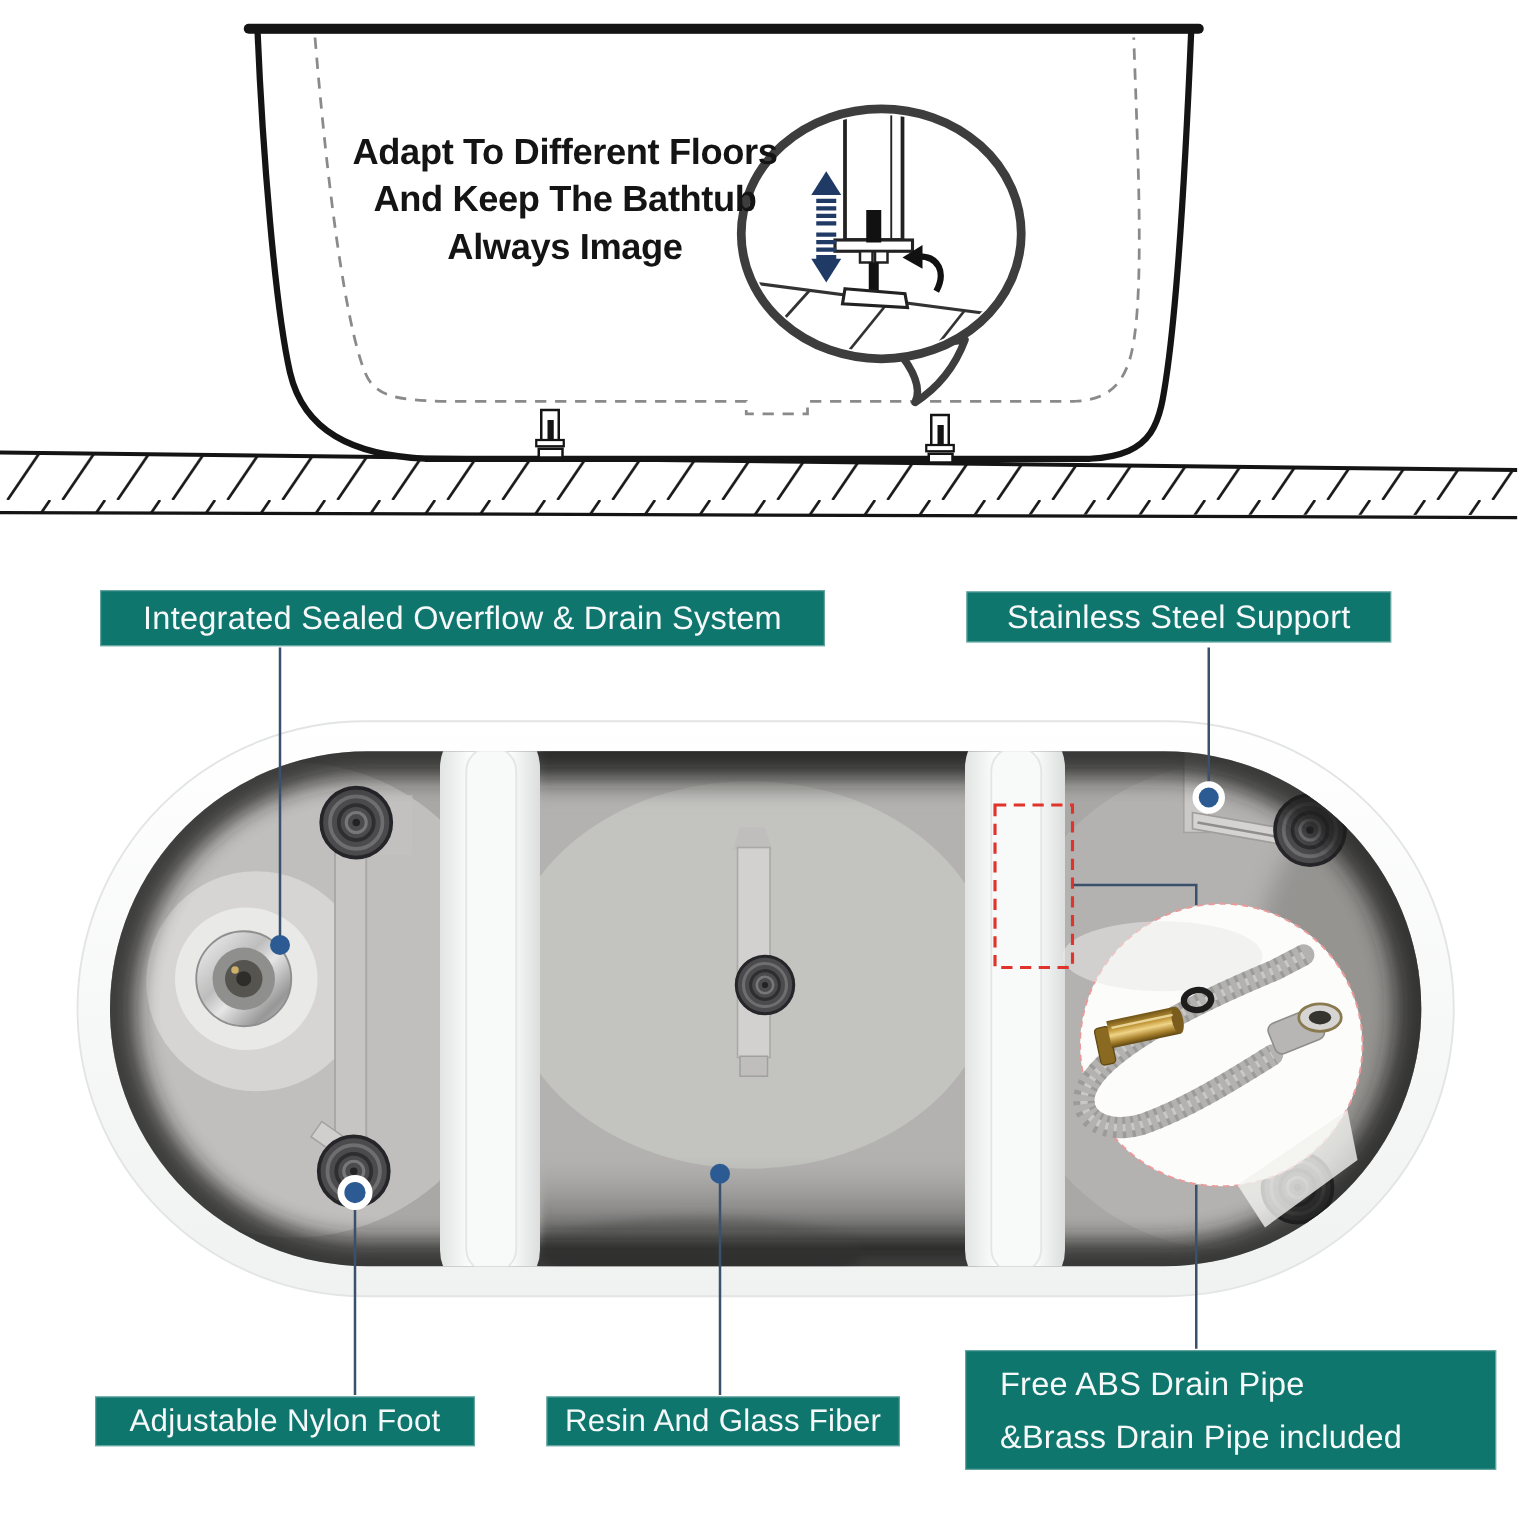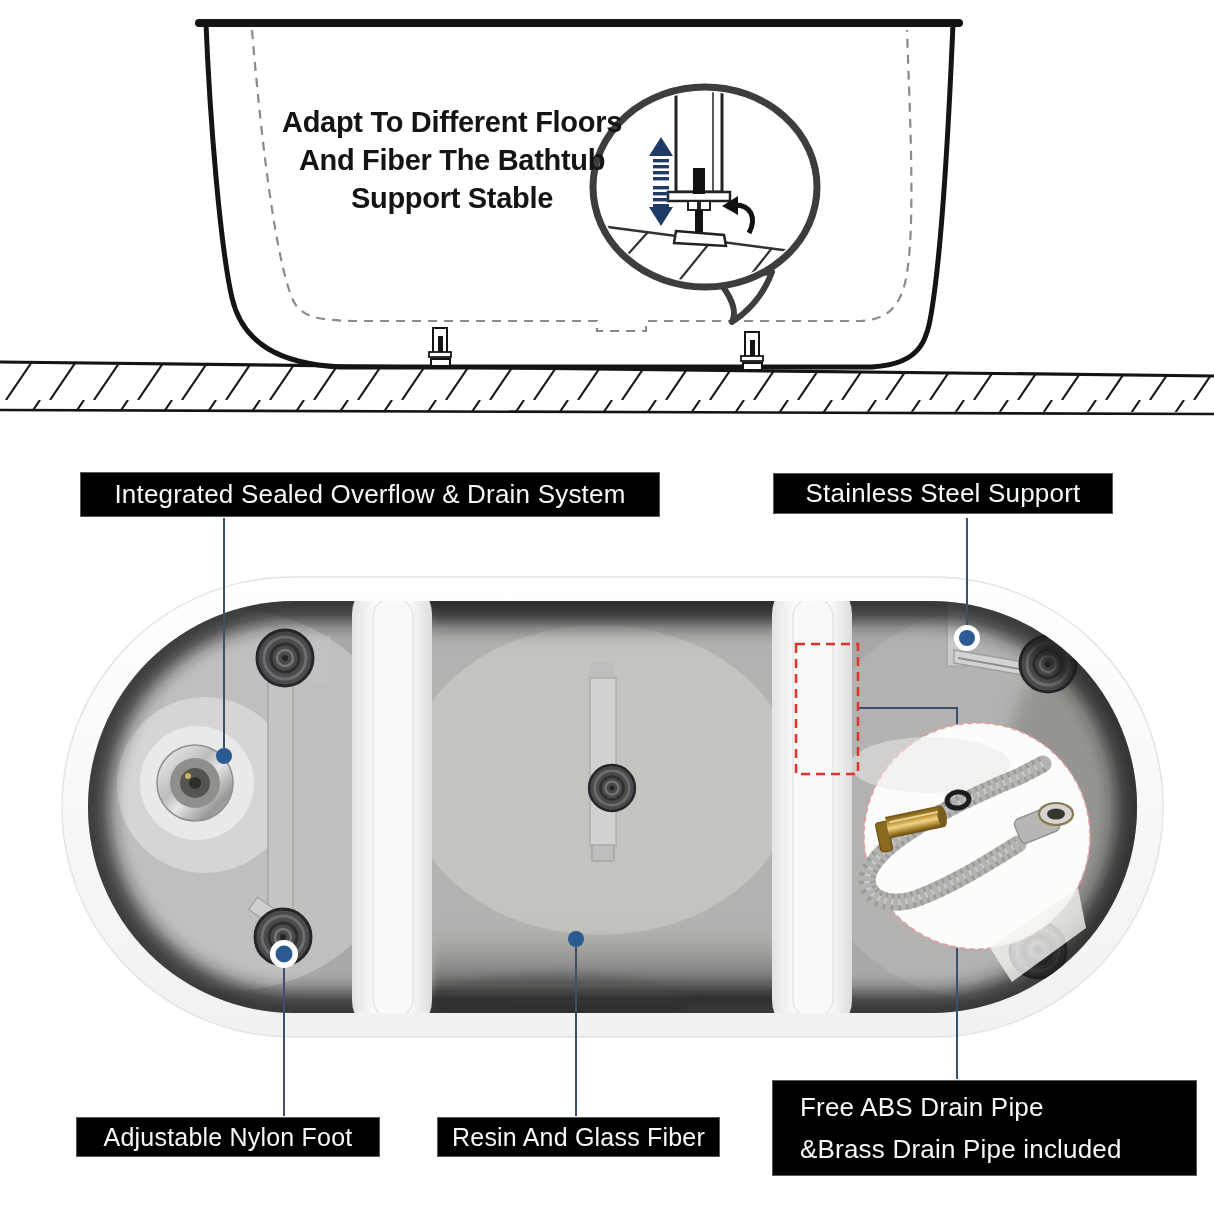--- a/index.html
+++ b/index.html
@@ -7,21 +7,21 @@
     position:relative;width:1214px;height:1214px;background:#ffffff;overflow:hidden;
     font-family:"Liberation Sans", sans-serif;
   }
   #artwork{position:absolute;left:0;top:0;}
   .caption{
     position:absolute;left:452px;top:103px;transform:translateX(-50%);
     text-align:center;font-weight:700;font-size:29px;line-height:38px;
     color:#141414;letter-spacing:-0.3px;white-space:nowrap;
   }
   .callout{
-    position:absolute;background:#000000;color:#f5f8f8;
+    position:absolute;background:#0f766e;color:#f5f8f8;
     display:flex;align-items:center;justify-content:center;
     font-size:26px;letter-spacing:0.2px;white-space:nowrap;
     box-shadow:0 0 0 1px rgba(255,255,255,0.35) inset;
   }
   .callout.small{font-size:25px;}
   .callout.two-line{
     flex-direction:column;align-items:flex-start;justify-content:center;
     padding-left:28px;line-height:42px;
   }
   .footnote{
@@ -284,22 +284,22 @@
     <g>
       <circle cx="284" cy="954" r="14" fill="#ffffff"></circle>
       <circle cx="284" cy="954" r="8.5" fill="#2b5b92"></circle>
     </g>
     <circle cx="576" cy="939" r="8" fill="#2b5b92"></circle>
   </g>
 </svg>
 
 <div class="caption">
   <div>Adapt To Different Floors</div>
-  <div>And Fiber The Bathtub</div>
-  <div>Support Stable</div>
+  <div>And Keep The Bathtub</div>
+  <div>Always Image</div>
 </div>
 
 <div class="callout" style="left:80px;top:472px;width:580px;height:45px;">Integrated Sealed Overflow &amp; Drain System</div>
 
 <div class="callout" style="left:773px;top:473px;width:340px;height:41px;">Stainless Steel Support</div>
 
 <div class="callout small" style="left:76px;top:1117px;width:304px;height:40px;">Adjustable Nylon Foot</div>
 
 <div class="callout small" style="left:437px;top:1117px;width:283px;height:40px;">Resin And Glass Fiber</div>
 

